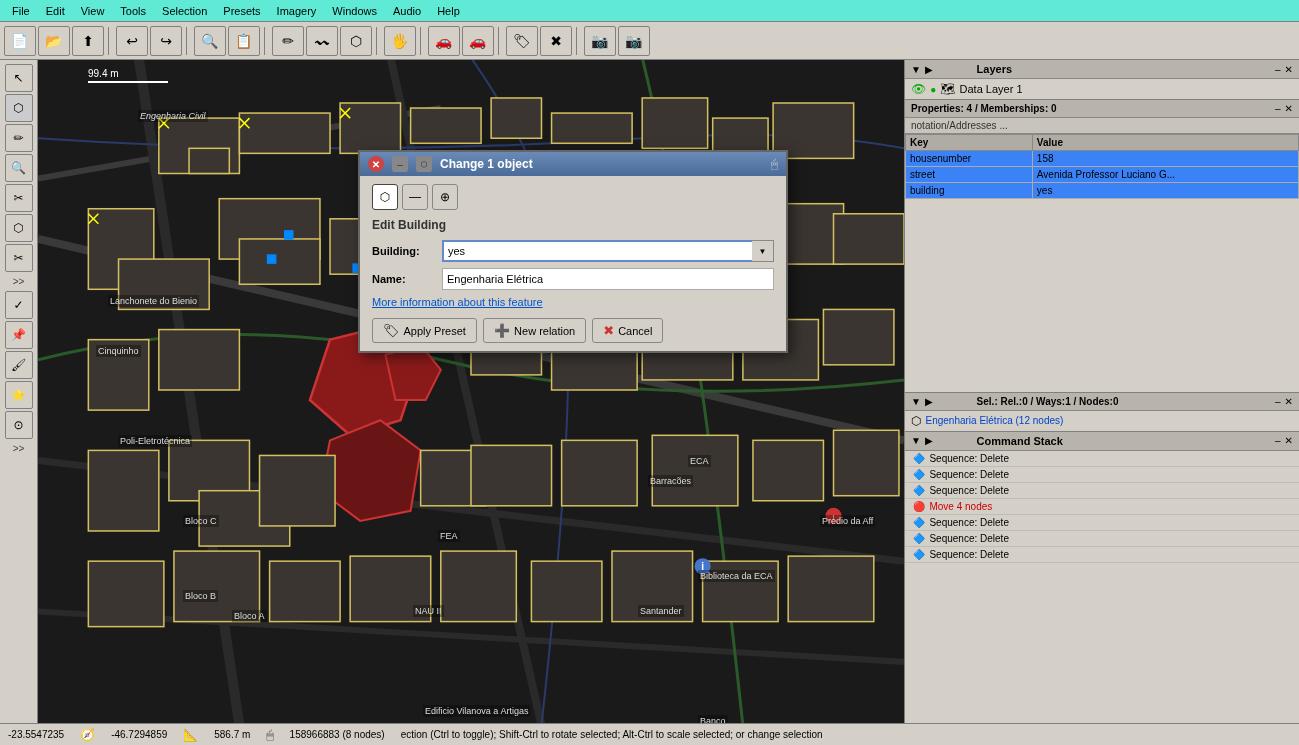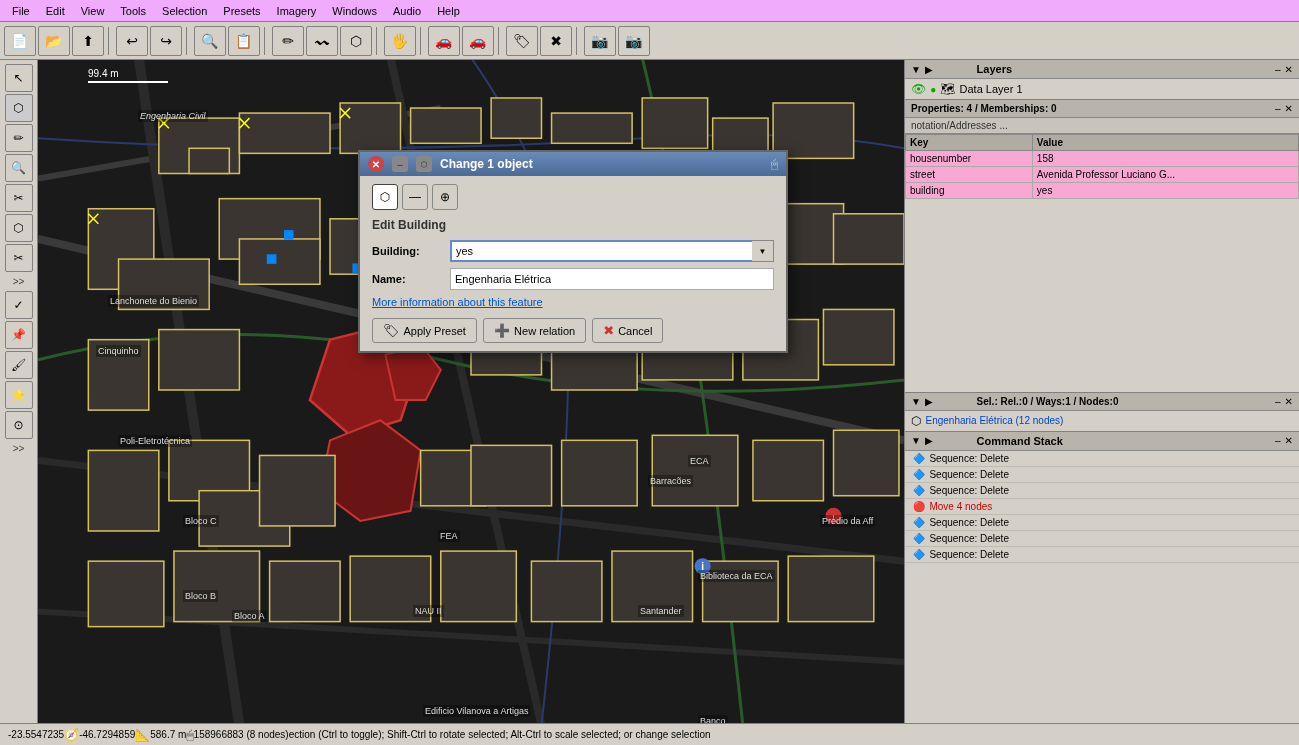--- a/index.html
+++ b/index.html
@@ -1,21 +1,21 @@
 <!DOCTYPE html>
 <html><head>
   <meta charset="utf-8">
   <style>
     * { margin: 0; padding: 0; box-sizing: border-box; }
     body { width: 1299px; height: 745px; overflow: hidden; font-family: 'Arial', sans-serif; font-size: 11px; background: #3a3a3a; }
 
     
     #menubar {
       display: flex; align-items: center;
-      background: #f0abfc; height: 22px;
+      background: #5eead4; height: 22px;
       border-bottom: 1px solid #808080;
       padding: 0 4px;
     }
     .menu-item {
       padding: 2px 8px; cursor: pointer; font-size: 11px; color: #000;
     }
 
     
     #toolbar {
       display: flex; align-items: center;
@@ -114,21 +114,21 @@
       padding: 2px 6px; font-size: 10px; color: #333;
       background: #c8c4bc; border-bottom: 1px solid #888;
     }
     .props-table { width: 100%; border-collapse: collapse; }
     .props-table th {
       background: #b0acA4; padding: 2px 4px; text-align: left;
       border: 1px solid #888; font-size: 10px; font-weight: bold;
     }
     .props-table td {
       padding: 2px 4px; border: 1px solid #aaa; font-size: 10px;
-      background: #f9a8d4;
+      background: #3b82f6;
     }
 
     
     #selection-section {
       border-bottom: 1px solid #808080;
     }
     .sel-row {
       display: flex; align-items: center; padding: 3px 6px; gap: 4px;
       background: #d4d0c8; font-size: 10px;
     }
@@ -143,21 +143,21 @@
     .cmd-row {
       display: flex; align-items: center; padding: 2px 8px; gap: 4px;
       font-size: 10px; border-bottom: 1px solid #c0bcb4;
     }
     .cmd-icon { font-size: 10px; color: #555; }
     .cmd-red { color: #cc0000; }
 
     
     #statusbar {
       height: 22px; background: #d4d0c8; border-top: 1px solid #808080;
-      display: flex; align-items: center; padding: 0 8px; 
+      display: flex; align-items: center; padding: 0 8px; gap: 16px;
       font-size: 10px;
     }
 
     
     #dialog-overlay {
       position: absolute; top: 0; left: 0; right: 0; bottom: 0;
       pointer-events: none;
     }
 
     
@@ -202,21 +202,21 @@
       display: flex; align-items: center; justify-content: center;
       cursor: pointer; font-size: 12px;
     }
     .dialog-tab.active { background: #fff; border-color: #444; }
 
     .dialog-section-title {
       font-weight: bold; font-size: 12px; margin-bottom: 8px; color: #333;
     }
 
     .dialog-field-row {
-      display: flex; align-items: center; gap: 8px; margin-bottom: 6px;
+      display: flex; align-items: center; margin-bottom: 6px;
     }
     .dialog-field-label {
       font-weight: bold; font-size: 11px; min-width: 70px;
     }
     .dialog-field-input {
       flex: 1; height: 22px; padding: 2px 4px;
       border: 2px solid #6688cc;
       background: #fff; font-size: 11px;
       outline: none;
     }

